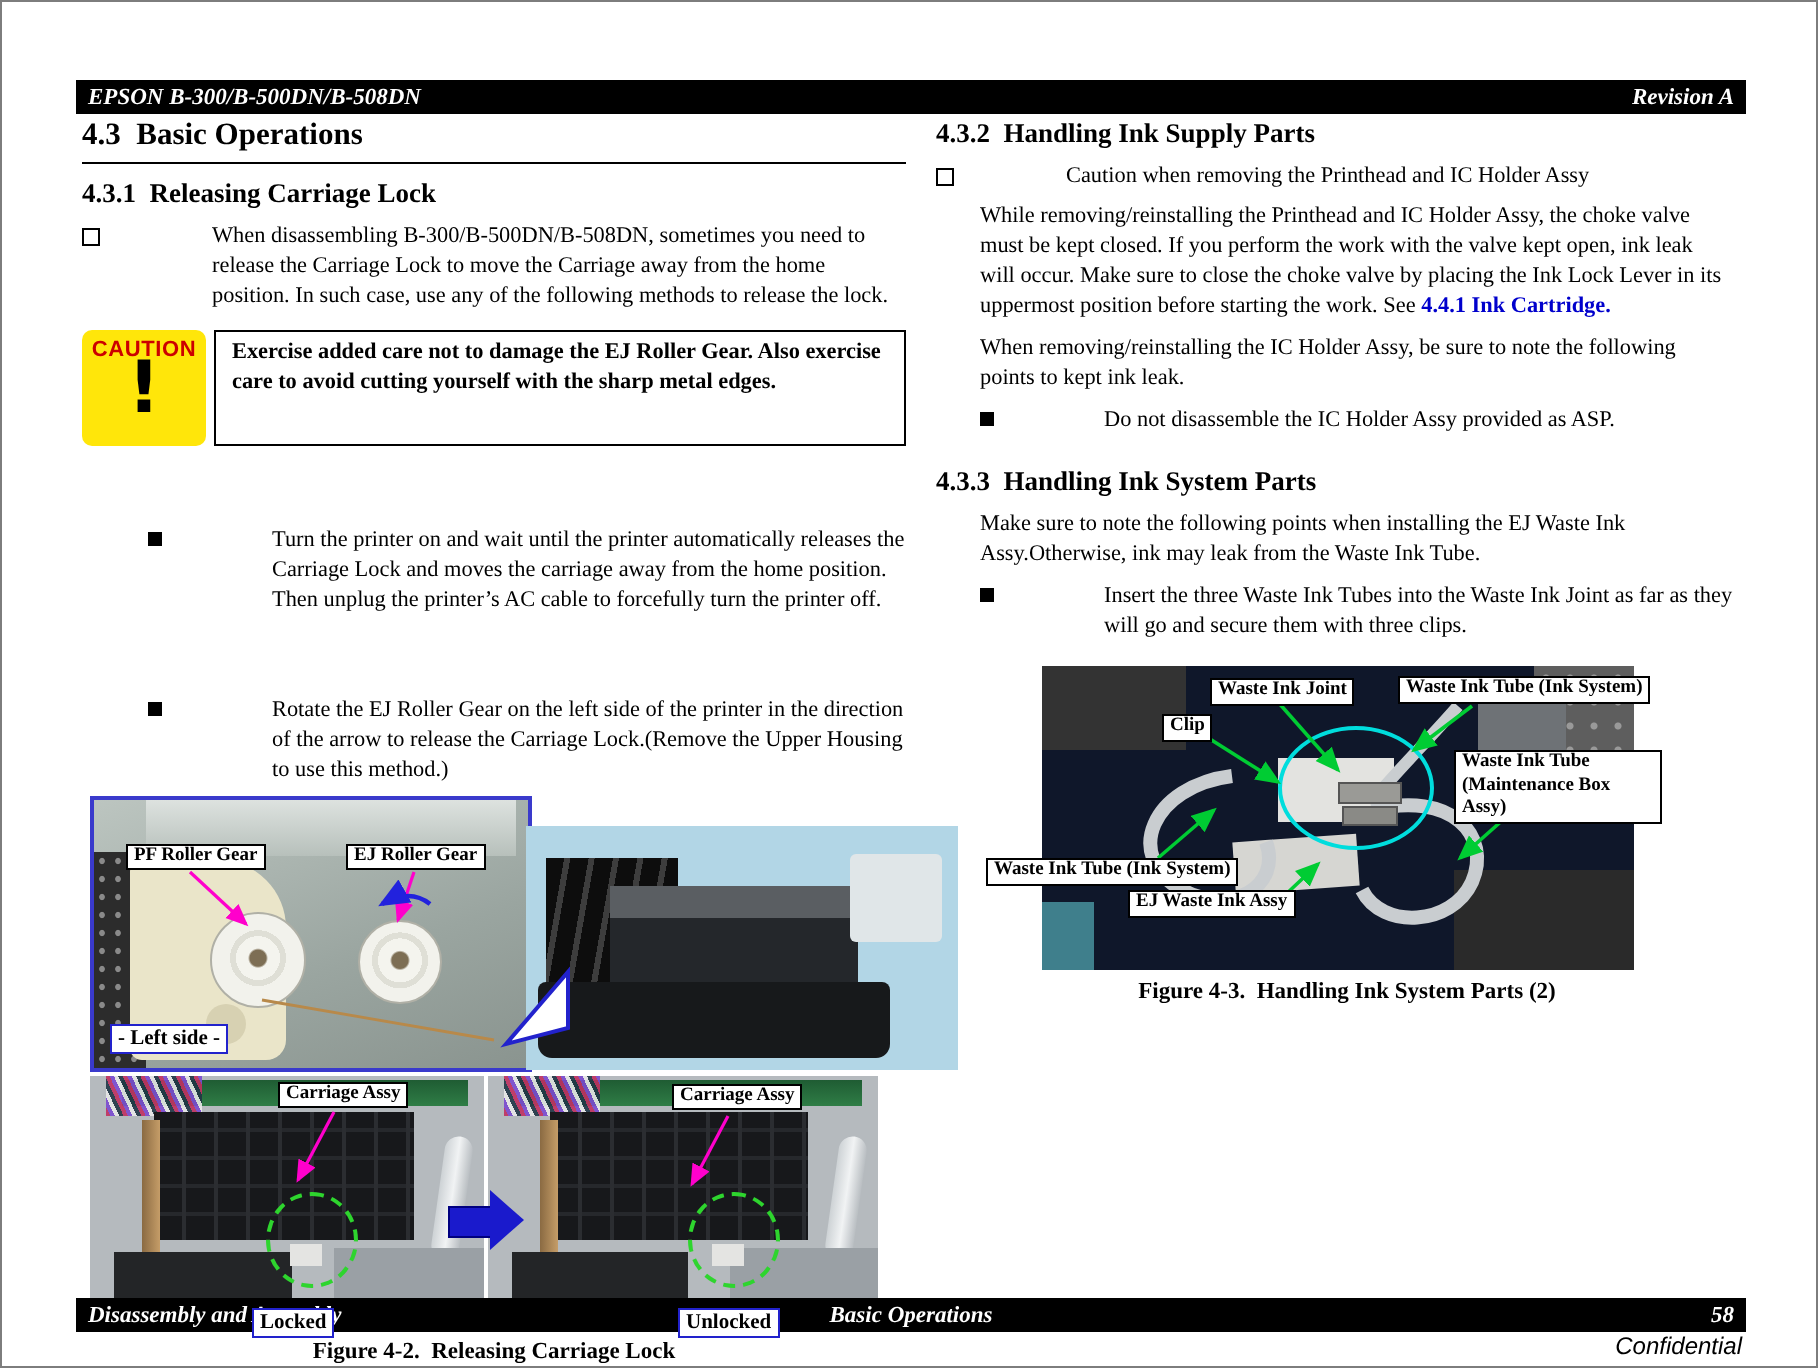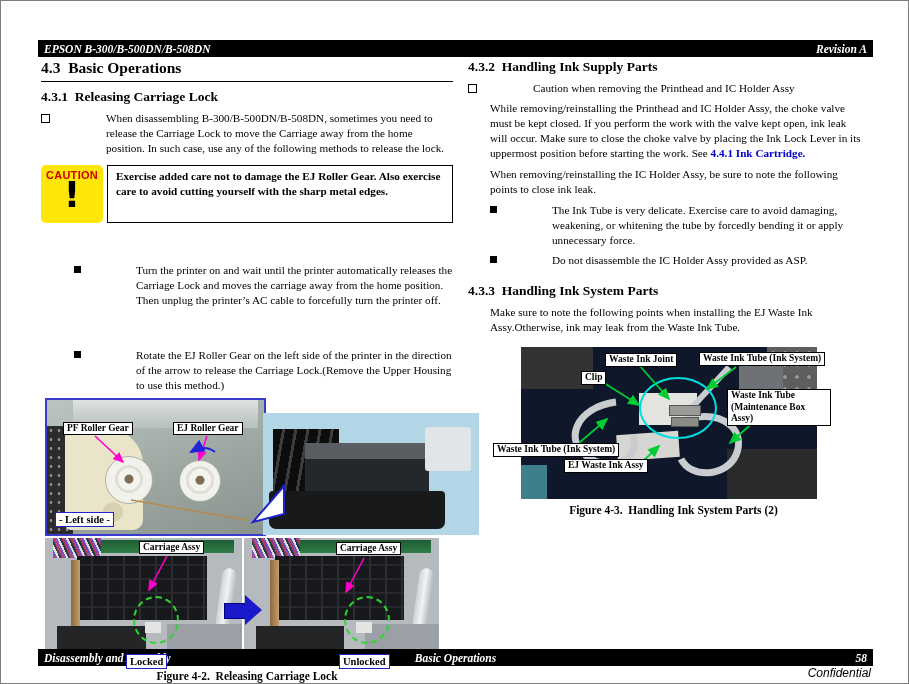--- a/index.html
+++ b/index.html
@@ -233,34 +233,34 @@
 
   <div class="col r">
     <h2 class="sub first">4.3.2  Handling Ink Supply Parts</h2>
 
     <div class="li">
       <span class="mk hollow"></span>
       <p>Caution when removing the Printhead and IC Holder Assy</p>
     </div>
     <p class="ind"><span>While removing/reinstalling the Printhead and IC Holder Assy, the choke valve must be kept closed. If you perform the work with the valve kept open, ink leak will occur. Make sure to close the choke valve by placing the Ink Lock Lever in its uppermost position before starting the work. See </span><a class="xref" href="#">4.4.1 Ink Cartridge.</a></p>
 
-    <p class="ind">When removing/reinstalling the IC Holder Assy, be sure to note the following points to close ink leak.</p>
-
-    <div class="li sq">
-      <span class="mk solid"></span>
-      <p>The Ink Tube is very delicate. Exercise care to avoid damaging, weakening, or whitening the tube by forcedly bending it or apply unnecessary force.</p>
-    </div>
+    <p class="ind">When removing/reinstalling the IC Holder Assy, be sure to note the following points to kept ink leak.</p>
+
     <div class="li sq">
       <span class="mk solid"></span>
       <p>Do not disassemble the IC Holder Assy provided as ASP.</p>
     </div>
 
     <h2 class="sub" style="margin-top:14px">4.3.3  Handling Ink System Parts</h2>
     <p class="ind">Make sure to note the following points when installing the EJ Waste Ink Assy.Otherwise, ink may leak from the Waste Ink Tube.</p>
 
+    <div class="li sq">
+      <span class="mk solid"></span>
+      <p>Insert the three Waste Ink Tubes into the Waste Ink Joint as far as they will go and secure them with three clips.</p>
+    </div>
 
     <div class="fig3">
       <div class="photoE">
         <div class="pe-tl"></div>
         <div class="pe-tr"></div>
         <div class="pe-met"></div>
         <svg class="ov" width="296" height="152" style="z-index:2">
           <path d="M95,55 C55,60 40,95 70,112 C95,125 120,110 112,88" fill="none" stroke="#c9cdd0" stroke-width="7"></path>
           <path d="M165,72 C205,62 225,85 215,108 C205,130 170,132 160,112" fill="none" stroke="#c9cdd0" stroke-width="7"></path>
           <path d="M208,20 C195,35 180,50 168,64" fill="none" stroke="#c9cdd0" stroke-width="6"></path>

